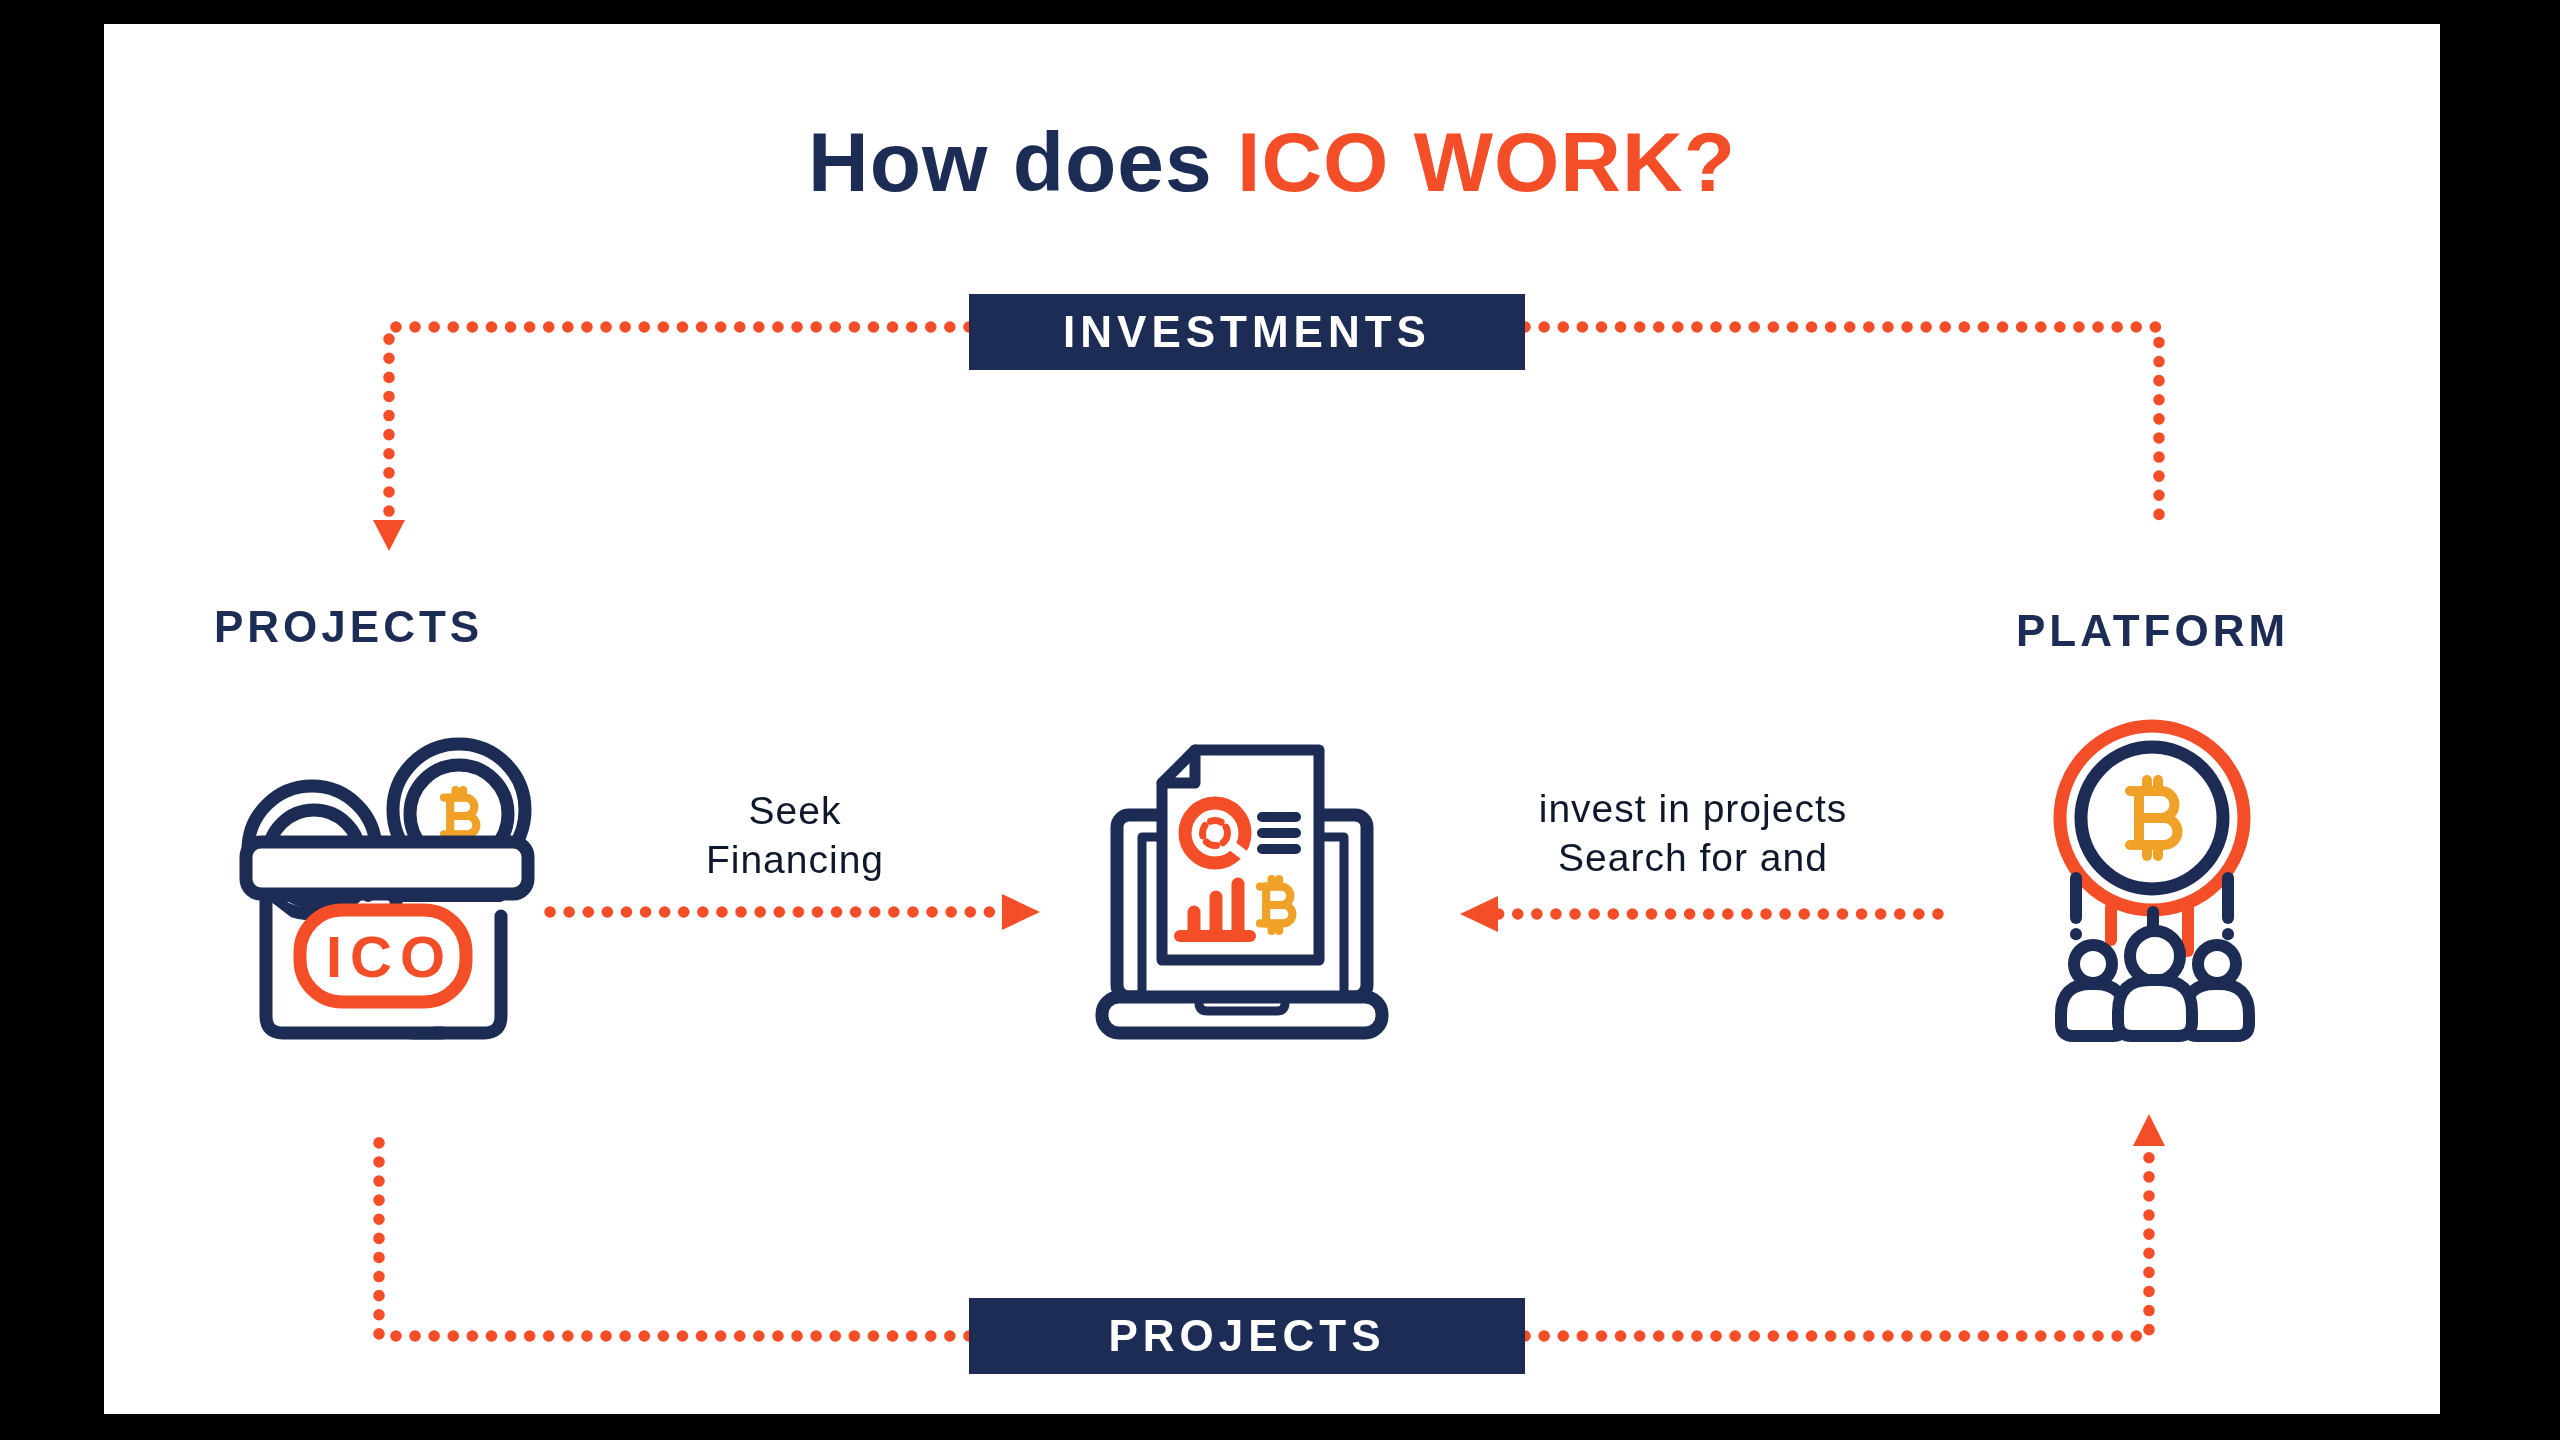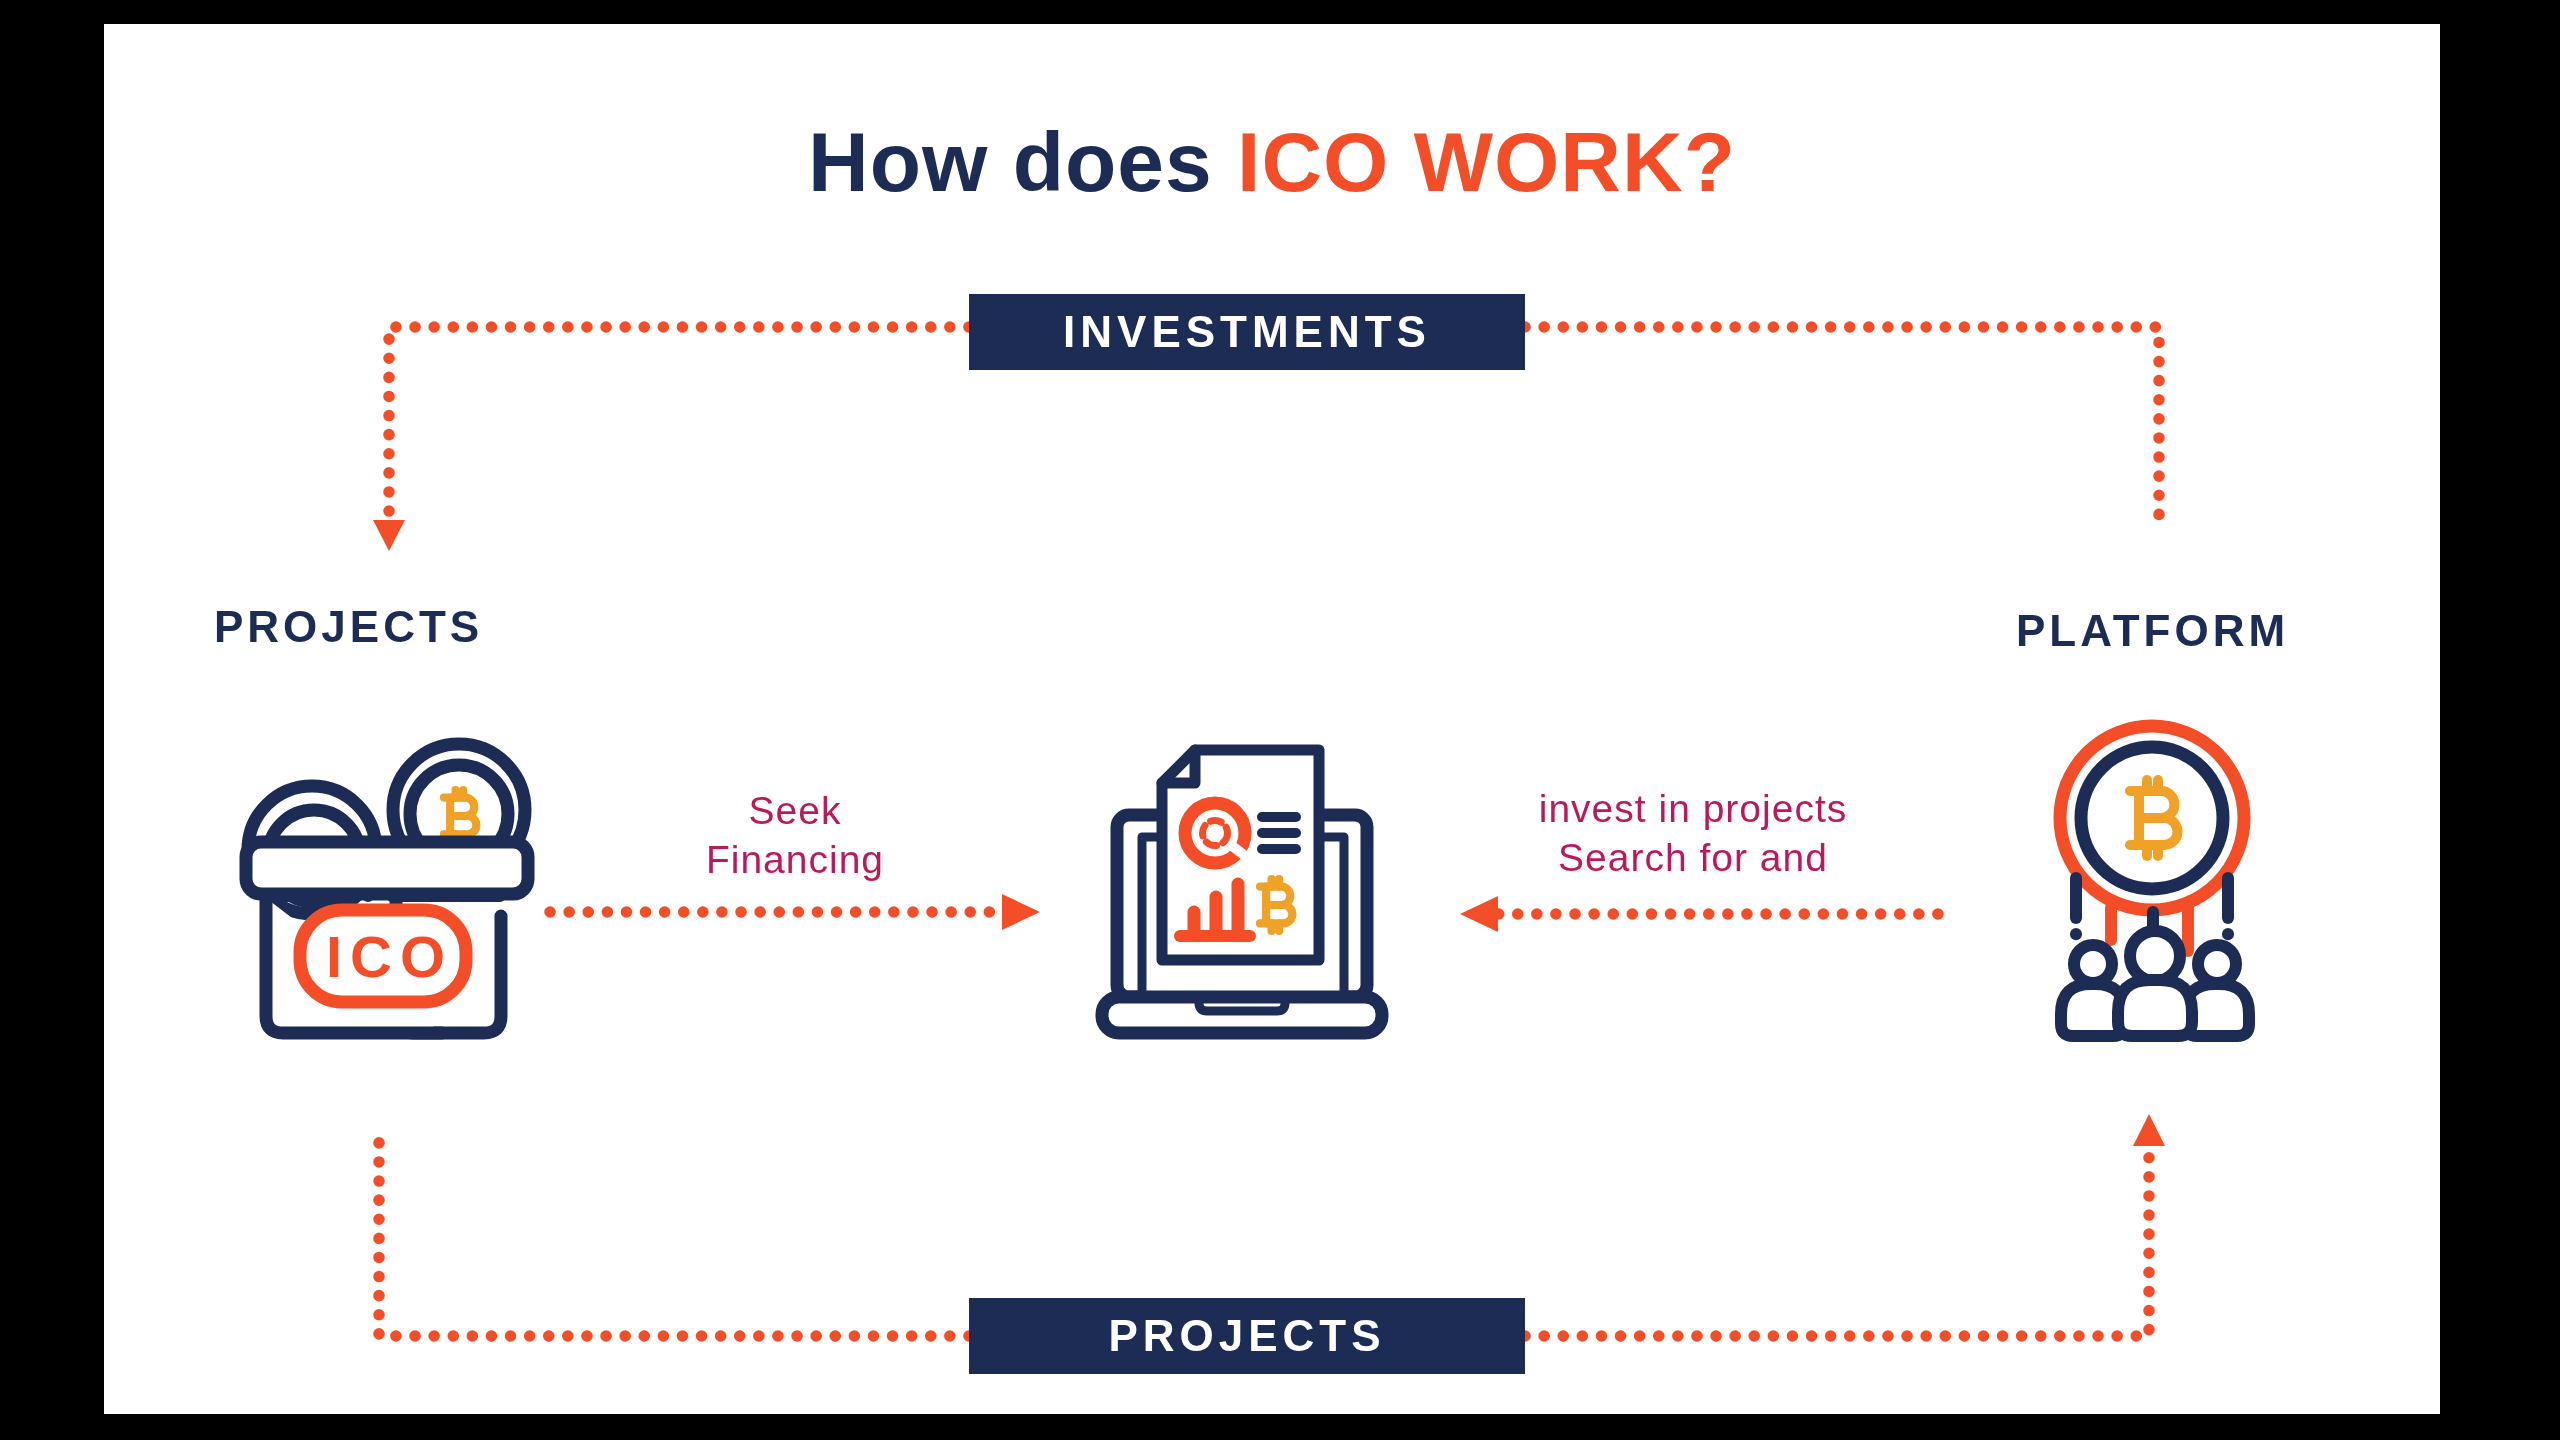--- a/index.html
+++ b/index.html
@@ -36,21 +36,21 @@
   
   .node-label{
     color:var(--navy); font-size:44px; font-weight:600; letter-spacing:4px;
     text-align:left; white-space:nowrap;
   }
   .label-projects{left:110px; top:578px; width:300px;}
   .label-platform{left:943px; top:582px; width:400px;}
   .label-investors{left:1912px; top:582px; width:300px;}
   
   .edge-caption{
-    color:#be185d; font-size:39px; font-weight:400; line-height:49px;
+    color:#0f172a; font-size:39px; font-weight:400; line-height:49px;
     text-align:center; letter-spacing:1px;
   }
   .caption-seek{left:541px; top:762px; width:300px;}
   .caption-search{left:1389px; top:760px; width:400px;}
   
   svg{display:block; overflow:visible;}
   .nv{stroke:var(--navy); fill:none; stroke-linecap:round; stroke-linejoin:round;}
   .or{stroke:var(--orange); fill:none; stroke-linecap:round; stroke-linejoin:round;}
   .gd{stroke:var(--gold); fill:none; stroke-linecap:round; stroke-linejoin:round;}
   .wf{fill:#fff;}

